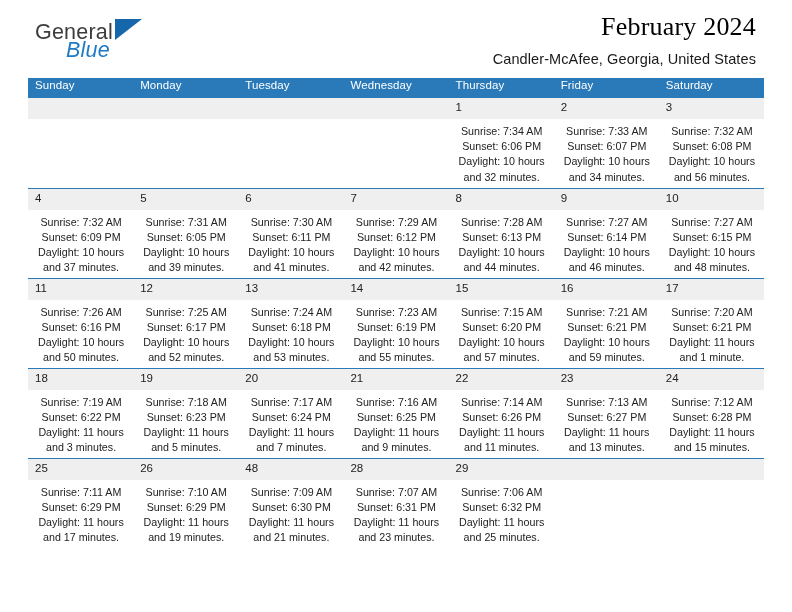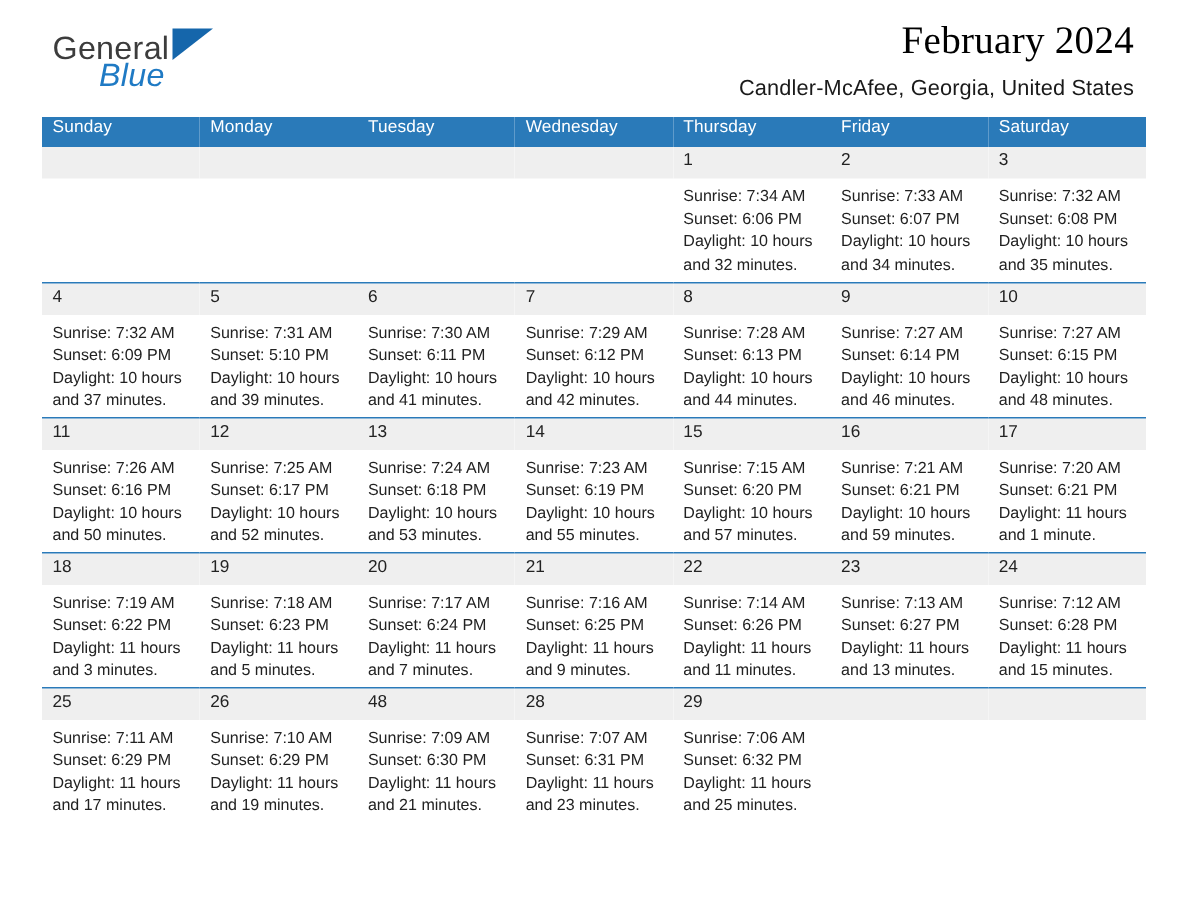--- a/index.html
+++ b/index.html
@@ -122,20 +122,21 @@
     box-sizing: border-box;
   }
   .daynum.empty {
     color: transparent;
   }
   .details {
     padding: 5px 6px 0 7px;
     font-size: 10.7px;
     line-height: 1.42;
     color: #222222;
+    text-align: center;
   }
   .details div {
     white-space: nowrap;
   }
 </style>
 </head>
 <body>
 
 <div class="page">
 
@@ -197,39 +198,39 @@
               <div>Daylight: 10 hours</div>
               <div>and 34 minutes.</div>
             </div>
           </td>
           <td>
             <div class="daynum">3</div>
             <div class="details">
               <div>Sunrise: 7:32 AM</div>
               <div>Sunset: 6:08 PM</div>
               <div>Daylight: 10 hours</div>
-              <div>and 35 minutes.</div>
+              <div>and 56 minutes.</div>
             </div>
           </td>
         </tr>
         <tr>
           <td>
             <div class="daynum">4</div>
             <div class="details">
               <div>Sunrise: 7:32 AM</div>
               <div>Sunset: 6:09 PM</div>
               <div>Daylight: 10 hours</div>
               <div>and 37 minutes.</div>
             </div>
           </td>
           <td>
             <div class="daynum">5</div>
             <div class="details">
               <div>Sunrise: 7:31 AM</div>
-              <div>Sunset: 5:10 PM</div>
+              <div>Sunset: 6:05 PM</div>
               <div>Daylight: 10 hours</div>
               <div>and 39 minutes.</div>
             </div>
           </td>
           <td>
             <div class="daynum">6</div>
             <div class="details">
               <div>Sunrise: 7:30 AM</div>
               <div>Sunset: 6:11 PM</div>
               <div>Daylight: 10 hours</div>

